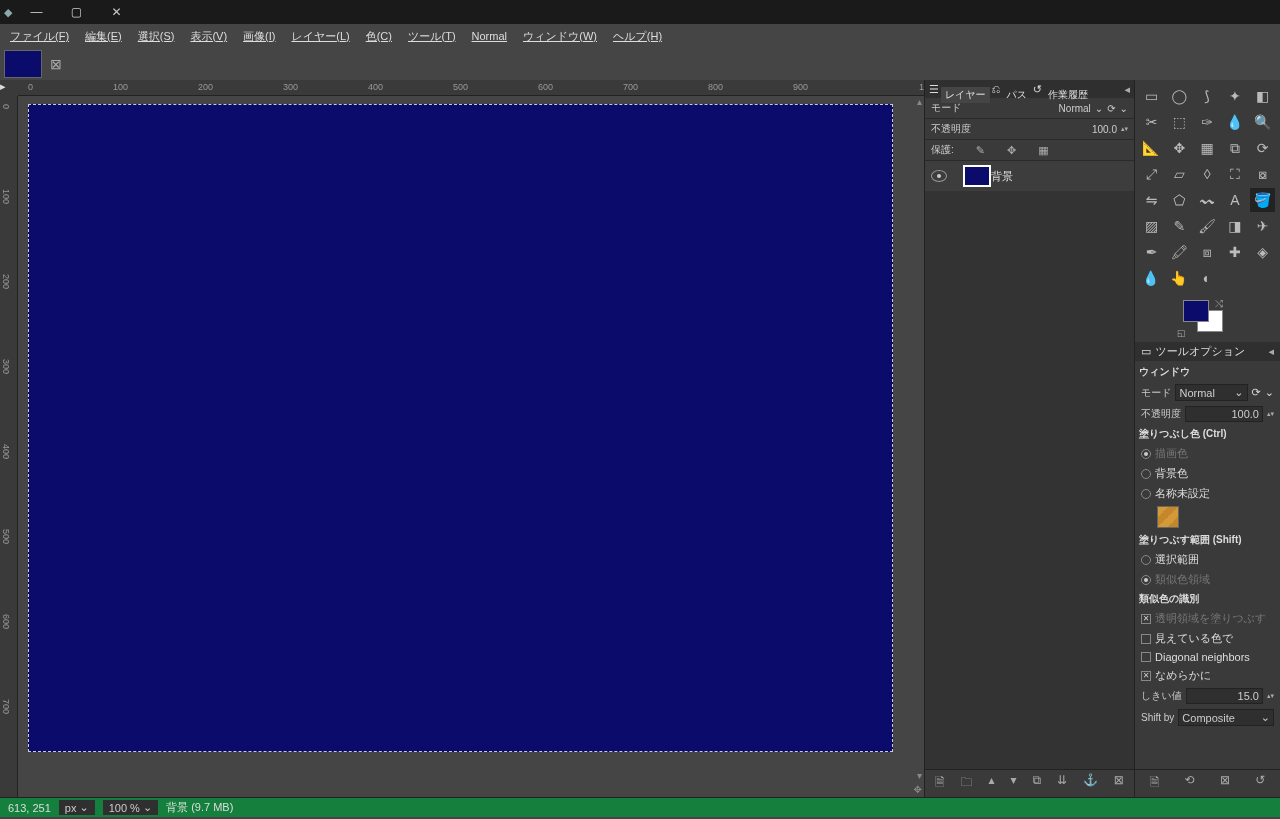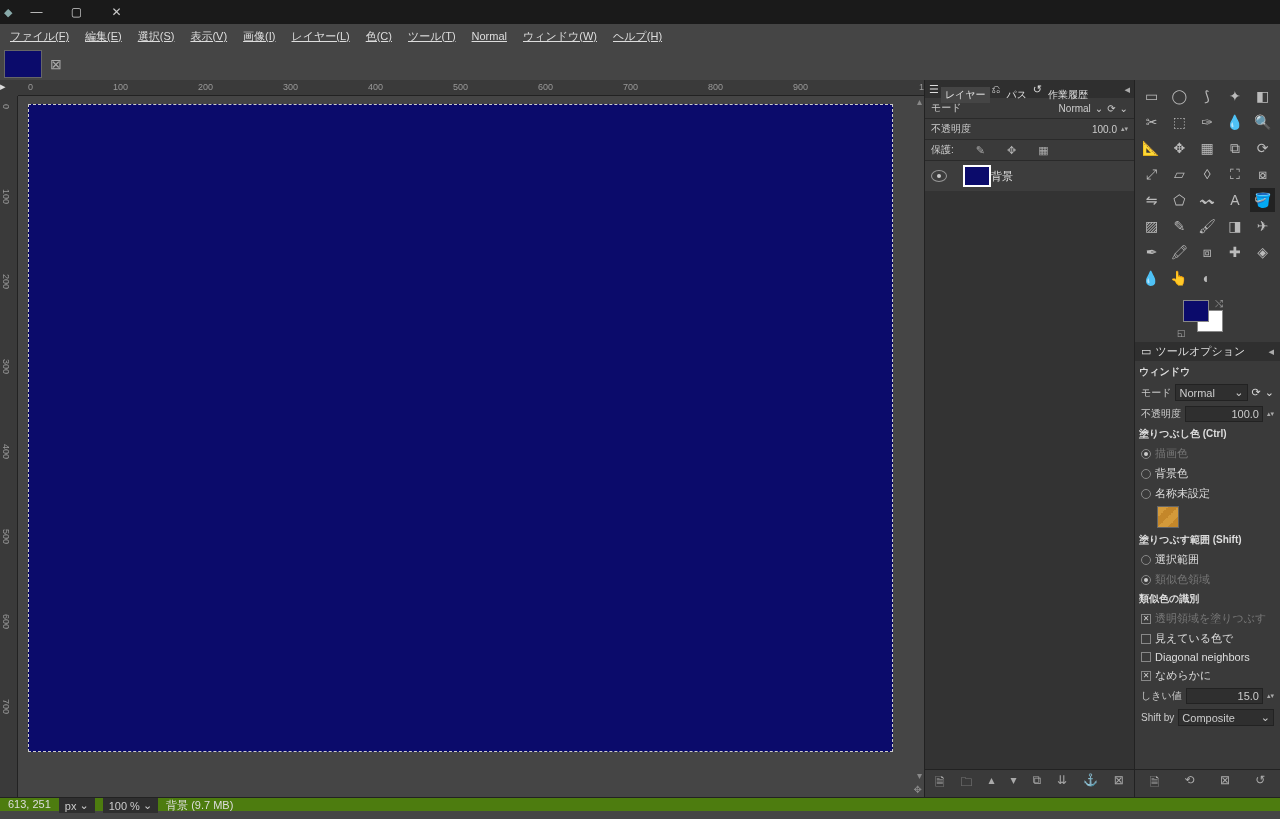--- a/index.html
+++ b/index.html
@@ -47,21 +47,21 @@
 .tooloptions-hdr { background:#2f2f2f; padding: 2px 6px; display:flex; align-items:center; gap:4px; }
 .tooloptions { flex: 1; background: #3a3a3a; padding: 2px 4px; display: flex; flex-direction: column; gap: 1px; font-size: 10px; }
 .to-row { display: flex; align-items: center; padding: 2px 2px; gap: 4px; }
 .to-title { color: #ddd; font-weight: bold; padding: 2px 0; font-size: 10px;}
 .radio { width: 10px; height: 10px; border-radius: 50%; border: 1px solid #888; display:inline-block; }
 .radio.on::after { content:""; display:block; width:4px; height:4px; background:#ccc; border-radius:50%; margin:2px;}
 .chk { width: 10px; height: 10px; border: 1px solid #888; display:inline-flex; align-items:center; justify-content:center; font-size:8px; color:#ccc;}
 .pat-thumb { width: 22px; height: 22px; background: linear-gradient(135deg,#d49a3a 25%,#c4872a 25%,#c4872a 50%,#d49a3a 50%,#d49a3a 75%,#c4872a 75%); border:1px solid #666;}
 .num-input { background:#2f2f2f; border:1px solid #222; padding:1px 3px; color:#ccc; text-align:right; flex:1;}
 .sel { background:#2f2f2f; border:1px solid #222; padding:1px 3px; color:#ccc; display:flex; align-items:center; gap:4px;}
-.statusbar { height: 14px; background: #4d7c0f; display: flex; align-items: flex-start; padding: 0 8px; gap: 8px; border-top: 1px solid #222;}
+.statusbar { height: 20px; background: #15803d; display: flex; align-items: center; padding: 0 8px; gap: 8px; border-top: 1px solid #222;}
 .sb-sel { background:#2f2f2f; padding:1px 6px; color:#ccc; display:flex; align-items:center; gap:3px;}
 .icon-btn-row { display:flex; gap:4px; padding:3px 4px; border-top:1px solid #222; justify-content:space-around; }
 .icon-btn-row .ib { color:#aaa; font-size:12px; }
 .lock-row { display:flex; align-items:center; gap:22px; padding:3px 6px; border-bottom:1px solid #2a2a2a;}
 .nav-arrow { position:absolute; color:#888; font-size:10px; }
 .dim { color:#777; }
 </style>
 </head>
 <body>
 

